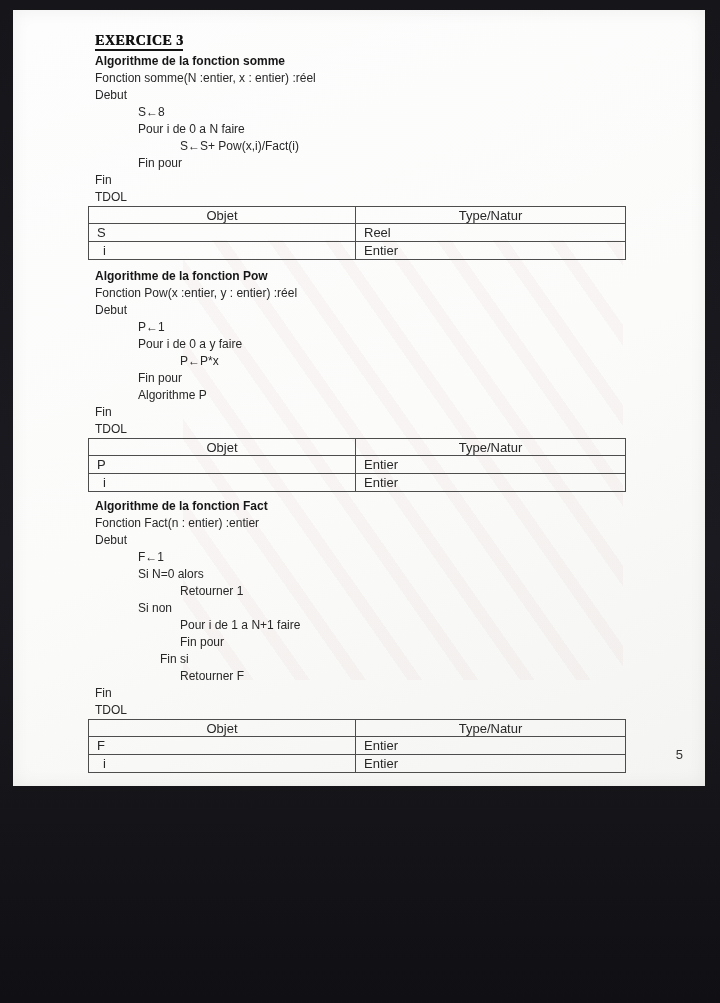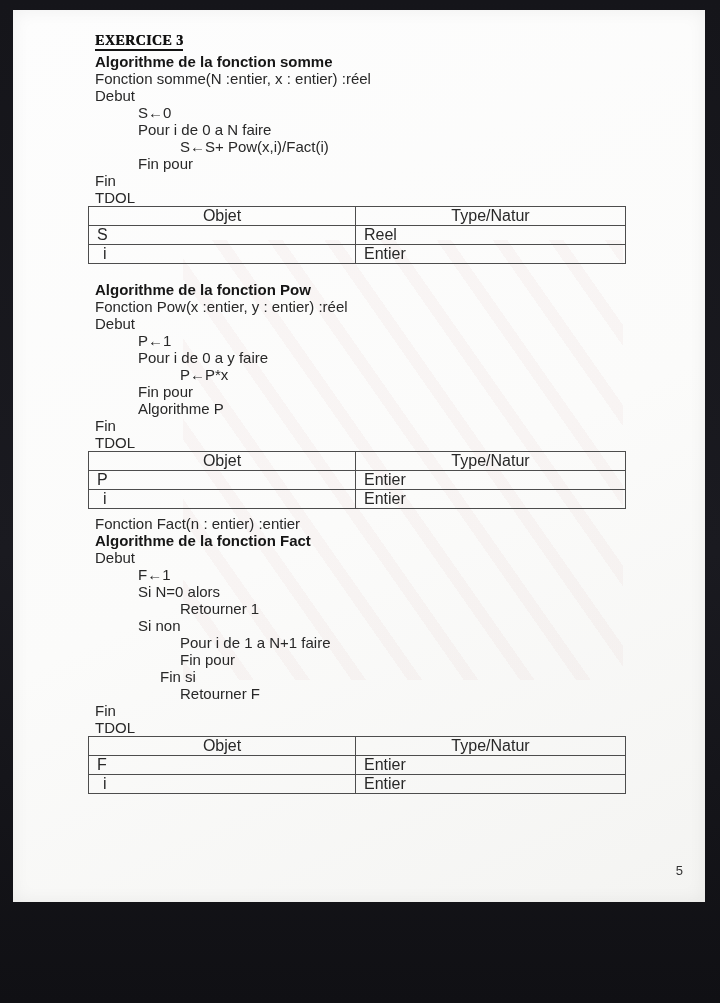--- a/index.html
+++ b/index.html
@@ -17,21 +17,21 @@
   .doc-frame {
     position: absolute;
     inset: 0;
     background: linear-gradient(180deg, #15151a 0%, #1a1a20 55%, #101014 100%);
   }
   .doc-page {
     position: absolute;
     left: 13px;
     top: 10px;
     width: 692px;
-    height: 892px;
+    height: 776px;
     background: linear-gradient(155deg, #fdfdfd 0%, #fbfbfa 55%, #f4f4f2 100%);
     box-shadow: inset 0 0 18px rgba(0,0,0,0.06);
   }
   .watermark {
     position: absolute;
     left: 170px;
     top: 230px;
     width: 440px;
     height: 440px;
     background: repeating-linear-gradient(55deg,
@@ -51,21 +51,21 @@
     font-weight: bold;
     font-size: 14px;
     letter-spacing: 0.4px;
     color: #121212;
     line-height: 16px;
     border-bottom: 2px solid #141414;
     margin-bottom: 2px;
     text-shadow: 0.4px 0 0 #121212;
   }
   .line {
-    font-size: 15px;
+    font-size: 12px;
     line-height: 17px;
     height: 17px;
     white-space: pre;
     color: #282828;
   }
   .heading {
     font-weight: bold;
     color: #161616;
   }
   .ind1 { padding-left: 43px; }
@@ -74,40 +74,40 @@
   .ind15 { padding-left: 65px; }
   table.tdol {
     border-collapse: collapse;
     table-layout: fixed;
     width: 537px;
     margin-left: -7px;
     background: transparent;
   }
   table.tdol th, table.tdol td {
     border: 1px solid #4d4d4d;
-    font-size: 16px;
+    font-size: 13px;
     color: #282828;
     overflow: hidden;
     white-space: nowrap;
   }
   table.tdol th {
     font-weight: normal;
     text-align: center;
     height: 16px;
     padding: 0;
   }
   table.tdol td {
     height: 17px;
     padding: 0 0 0 8px;
     text-align: left;
   }
   table.tdol td.cell-indent { padding-left: 14px; }
   .col-objet { width: 267px; }
   .col-type  { width: 270px; }
-  .sec-2 { margin-top: 17px; }
+  .sec-2 { margin-top: 8px; }
   .sec-3 { margin-top: 6px; }
   .page-number {
     position: absolute;
     right: 22px;
     bottom: 24px;
     font-size: 13px;
     color: #333333;
   }
 </style>
 </head>
@@ -121,21 +121,21 @@
   <div class="content">
 
     <div>
       <span class="title">EXERCICE 3</span>
     </div>
 
     <div>
       <div class="line heading">Algorithme de la fonction somme</div>
       <div class="line">Fonction somme(N :entier, x : entier) :réel</div>
       <div class="line">Debut</div>
-      <div class="line ind1">S←0</div>
+      <div class="line ind1">S←8</div>
       <div class="line ind1">Pour i de 0 a N faire</div>
       <div class="line ind2">S←S+ Pow(x,i)/Fact(i)</div>
       <div class="line ind1">Fin pour</div>
       <div class="line">Fin</div>
       <div class="line">TDOL</div>
       <table class="tdol">
         <colgroup>
             <col class="col-objet">
             <col class="col-type">
           </colgroup>
@@ -183,22 +183,22 @@
         </tr>
         <tr>
           <td class="cell-indent">i</td>
           <td>Entier</td>
         </tr>
       </tbody>
         </table>
     </div>
 
     <div class="sec-3">
+      <div class="line heading">Algorithme de la fonction Fact</div>
       <div class="line">Fonction Fact(n : entier) :entier</div>
-      <div class="line heading">Algorithme de la fonction Fact</div>
       <div class="line">Debut</div>
       <div class="line ind1">F←1</div>
       <div class="line ind1">Si N=0 alors</div>
       <div class="line ind2">Retourner 1</div>
       <div class="line ind1">Si non</div>
       <div class="line ind2">Pour i de 1 a N+1 faire</div>
       <div class="line ind2">Fin pour</div>
       <div class="line ind15">Fin si</div>
       <div class="line ind2">Retourner F</div>
       <div class="line">Fin</div>

